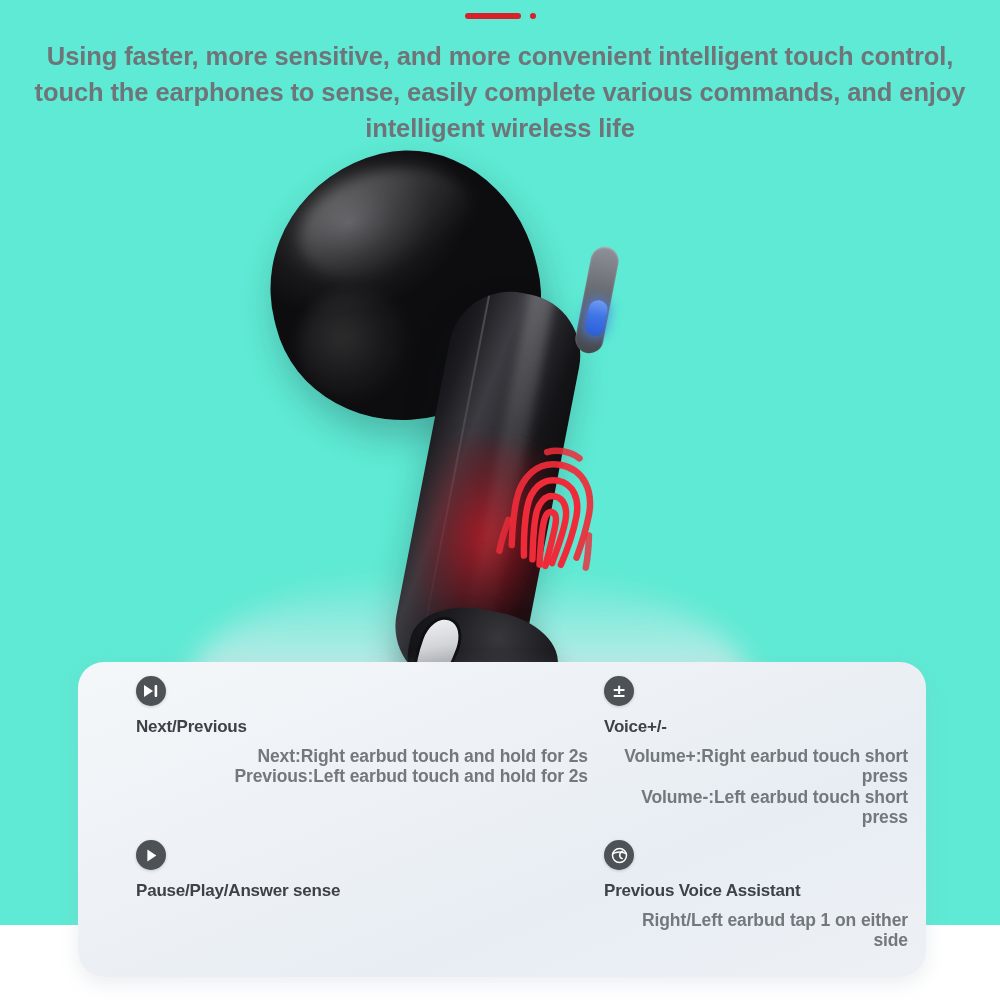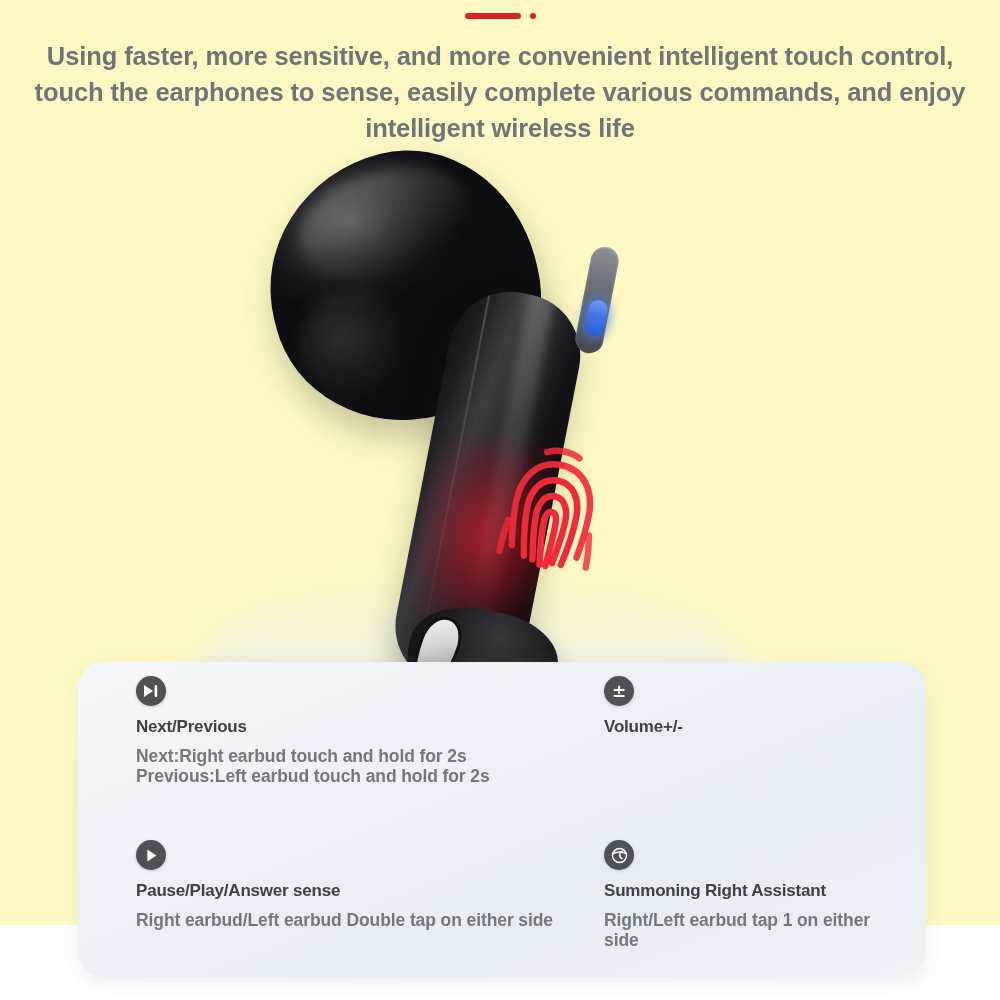--- a/index.html
+++ b/index.html
@@ -9,21 +9,21 @@
     height: 1000px;
     background: #ffffff;
     font-family: "Liberation Sans", "DejaVu Sans", sans-serif;
     overflow: hidden;
   }
 
   .page {
     position: relative;
     width: 1000px;
     height: 925px;
-    background: #fef9c3;
+    background: #5eead4;
   }
 
   
   .accent-mark {
     position: absolute;
     top: 10px;
     left: 0;
     width: 1000px;
     height: 12px;
     display: flex;
@@ -280,20 +280,21 @@
     letter-spacing: -0.2px;
   }
 
   .g-desc {
     font-size: 17.5px;
     font-weight: 700;
     color: #73787d;
     line-height: 1.18;
     letter-spacing: -0.1px;
     white-space: pre-line;
+    text-align: right;
   }
 
   
   .col-right { padding-left: 16px; }
   .row-bottom { padding-top: 4px; }
 </style>
 </head>
 <body>
 
 <div class="page">
@@ -353,41 +354,42 @@
         </div>
         <div class="g-title">Next/Previous</div>
         <div class="g-desc">Next:Right earbud touch and hold for 2s
 Previous:Left earbud touch and hold for 2s</div>
       </div>
 
       <div class="gesture-item col-right">
         <div class="g-icon">
           <span class="pm">±</span>
         </div>
-        <div class="g-title">Volume+/-</div>
+        <div class="g-title">Voice+/-</div>
+        <div class="g-desc">Volume+:Right earbud touch short press
+Volume-:Left earbud touch short press</div>
       </div>
 
       <div class="gesture-item row-bottom">
         <div class="g-icon">
           <svg width="15" height="15" viewBox="0 0 15 15" fill="#ffffff">
             <path d="M3.4 1.6 L12.4 7.5 L3.4 13.4 Z"></path>
           </svg>
         </div>
         <div class="g-title">Pause/Play/Answer sense</div>
-        <div class="g-desc">Right earbud/Left earbud Double tap on either side</div>
       </div>
 
       <div class="gesture-item col-right row-bottom">
         <div class="g-icon">
           <svg width="19" height="19" viewBox="0 0 19 19" fill="none" stroke="#ffffff" stroke-width="1.5">
             <circle cx="9.5" cy="9.5" r="7"></circle>
             <path d="M2.8 7.6 C 6.5 5.4, 12.5 5.4, 16.2 7.6" stroke-linecap="round"></path>
             <path d="M12.6 5.2 C 9.4 6.2, 8.4 11.2, 12.2 12.6" stroke-linecap="round"></path>
           </svg>
         </div>
-        <div class="g-title">Summoning Right Assistant</div>
+        <div class="g-title">Previous Voice Assistant</div>
         <div class="g-desc">Right/Left earbud tap 1 on either side</div>
       </div>
 
     </div>
   </div>
 
 </div>
 
 </body></html>

